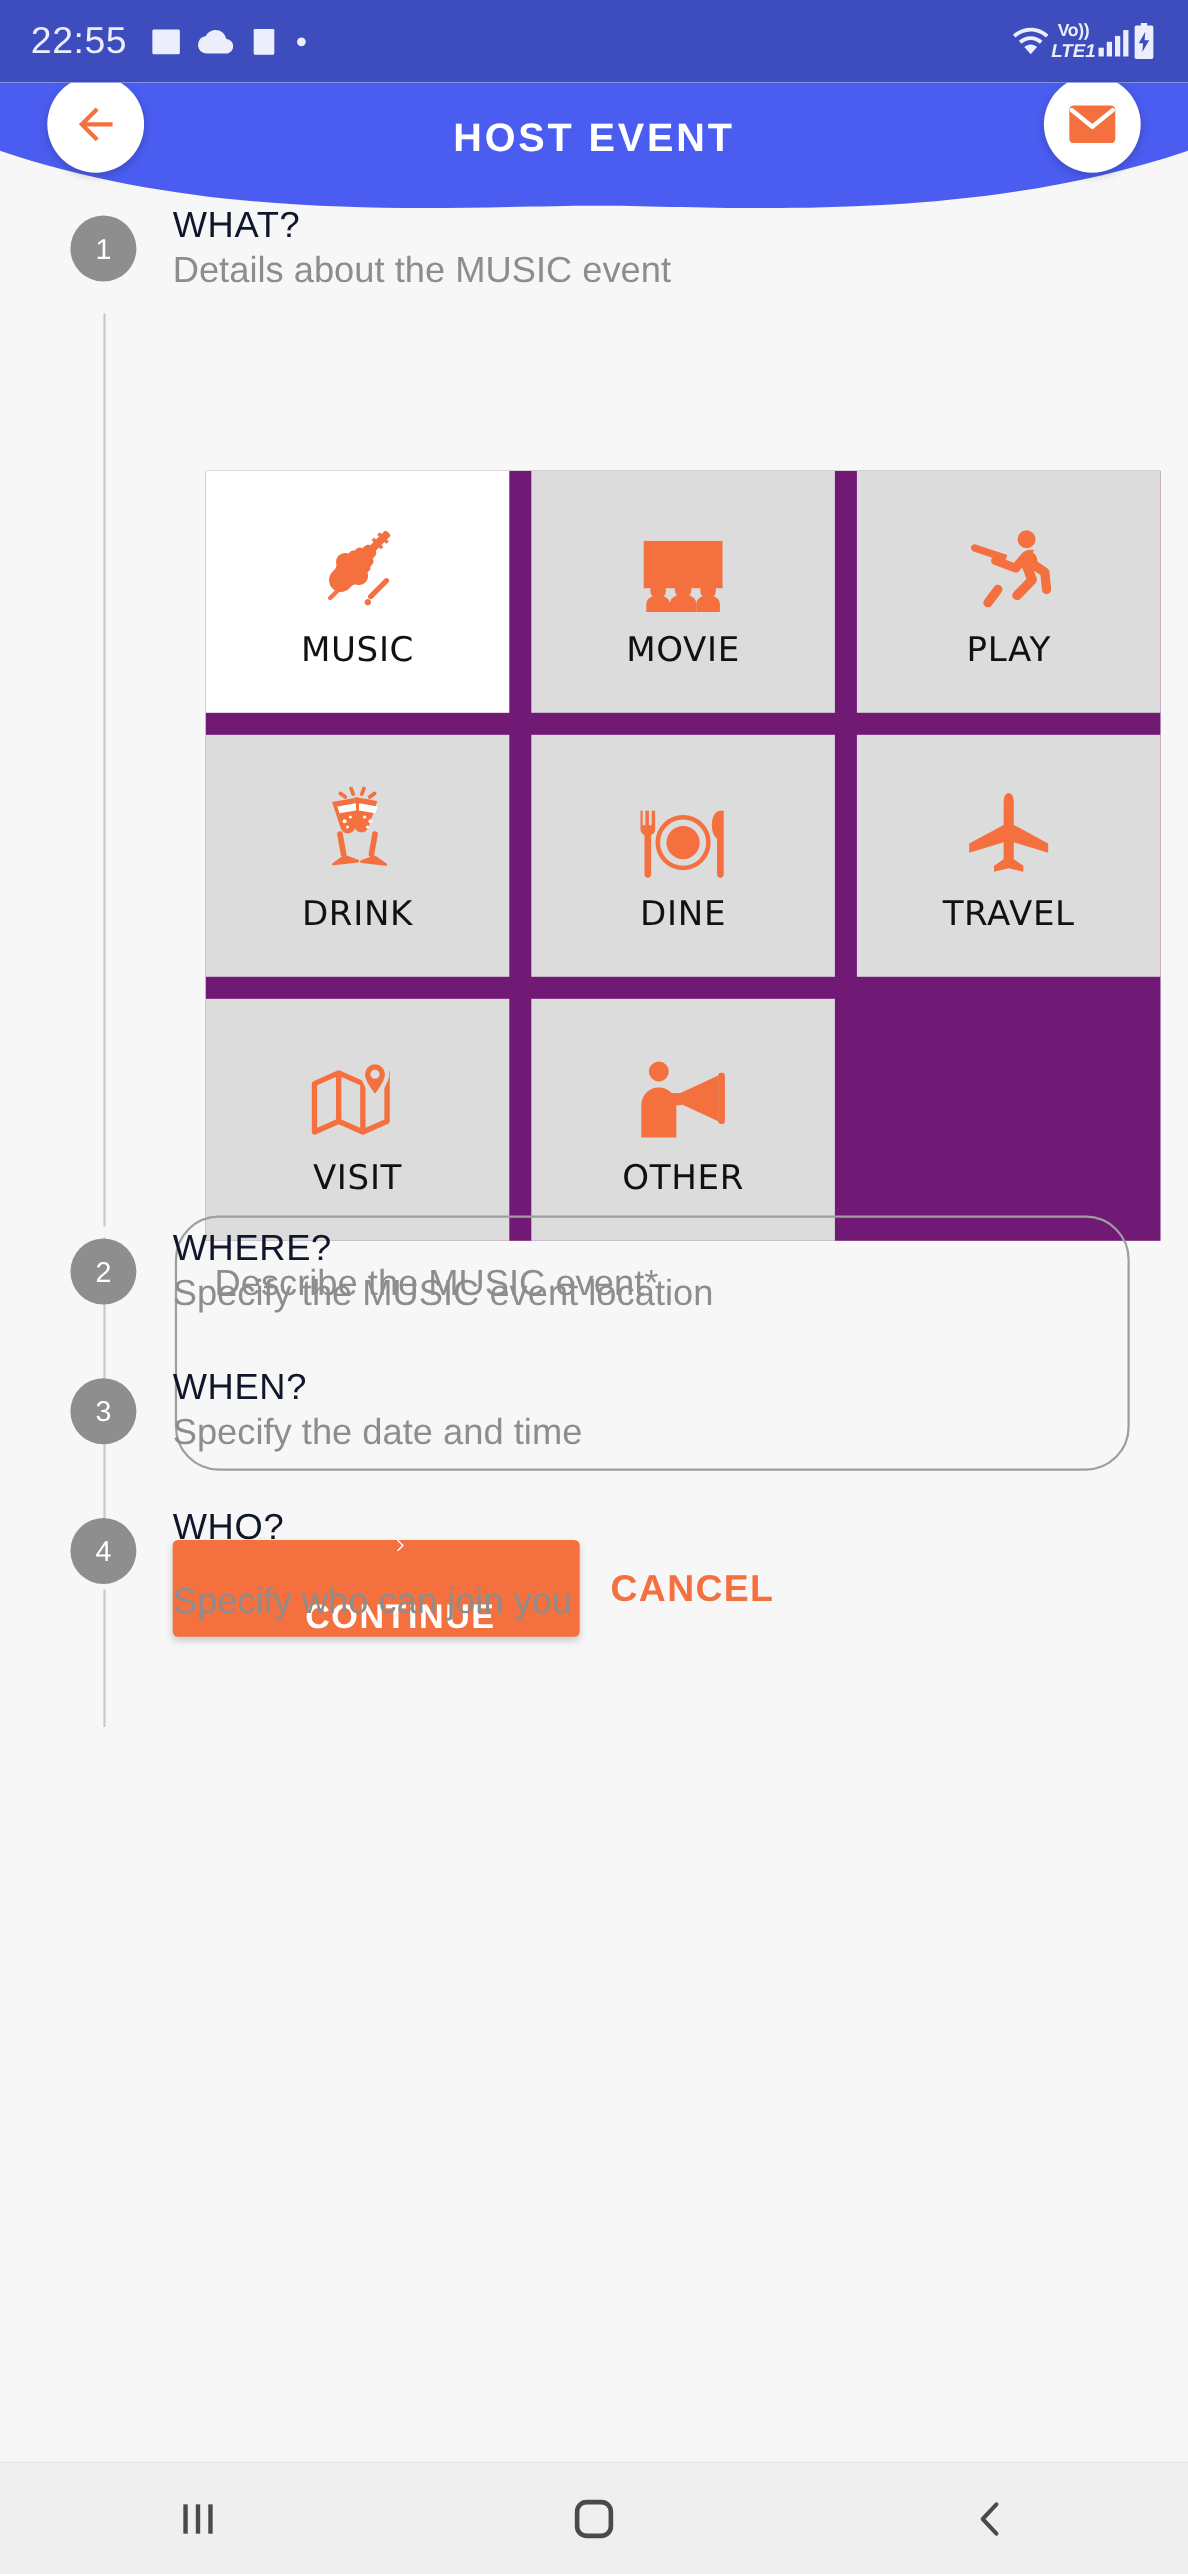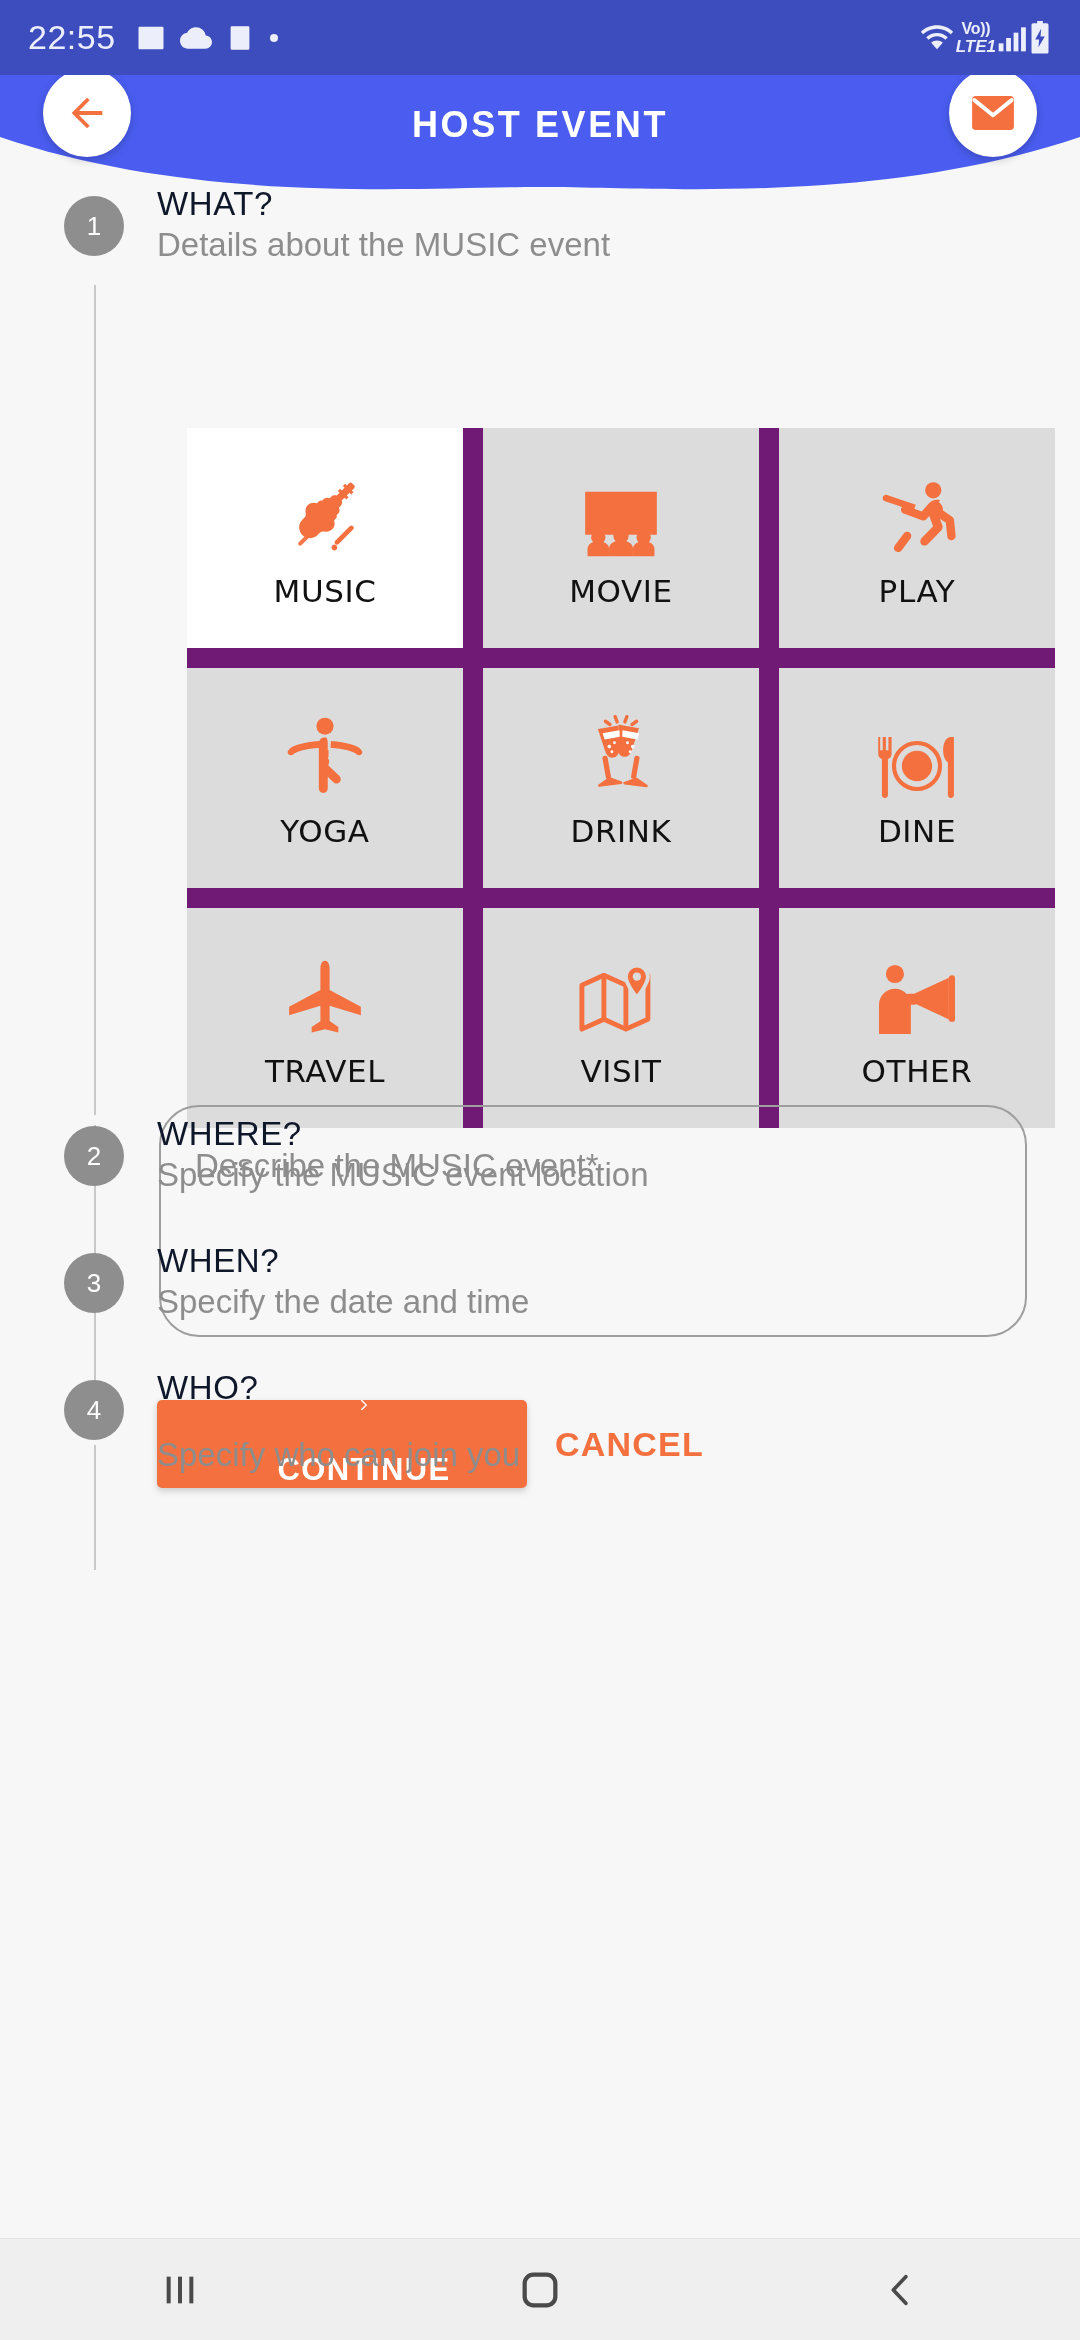--- a/index.html
+++ b/index.html
@@ -246,36 +246,20 @@
               <circle cx="45" cy="9" r="6.5"></circle>
               <path d="M50.5 17c-3.4-1-6.9.1-9.1 2.6l-5.6 6.4-12.2-4.5c-1.7-.6-3.6.2-4.2 1.9-.6 1.7.2 3.6 1.9 4.2l14.6 5.4c1.3.5 2.8.1 3.7-1l2.2-2.5 3.1 8.3-9.3 9.6c-1.3 1.4-1.3 3.6.1 4.9 1.4 1.3 3.6 1.3 4.9-.1l10.9-11.3c.9-1 1.2-2.4.8-3.7l-2-5.4 4.8 3.2 1.1 10.9c.2 1.8 1.8 3.2 3.7 3 1.8-.2 3.2-1.8 3-3.7l-1.3-12.6c-.1-1-.6-1.9-1.5-2.5l-7.3-4.9c.2-2.6-1-5.2-3.3-6.7z"></path>
               <path d="M26 48.6l-6.4 8.5c-1.1 1.5-3.2 1.8-4.7.7-1.5-1.1-1.8-3.2-.7-4.7l7.2-9.6c1.1-1.5 3.2-1.8 4.7-.7 1.5 1.1 1.8 3.2.7 4.7z"></path>
               <path d="M31 20.5L8 12.8c-1.4-.5-2.9.3-3.3 1.7-.5 1.4.3 2.9 1.7 3.3l22.9 7.7z"></path>
             </g>
           </svg>
         </div>
         <div class="cell-label">PLAY</div>
       </div>
 
-      <div class="cell">
-        <div class="cell-icon">
-          <svg width="84" height="84" viewBox="0 0 64 64">
-            <g fill="#f4703f">
-              <circle cx="32" cy="8.5" r="6.5"></circle>
-              <path d="M32 17c-2.6 0-4.7 2.1-4.7 4.7V56c0 1.9 1.5 3.4 3.4 3.4s3.4-1.5 3.4-3.4V21.7c0-2.6-.5-4.7-2.1-4.7z"></path>
-              <path d="M4.5 25.6c1.8-2.6 11.7-4.9 23.3-4.9v5.1C18 25.8 9.6 27.4 7.6 29.3c-1.1 1-2.8.9-3.7-.2-.9-1.1-.8-2.7.6-3.5z" transform="rotate(-4 16 25)"></path>
-              <path d="M59.5 25.6c-1.8-2.6-11.7-4.9-23.3-4.9v5.1c9.8.0 18.2 1.6 20.2 3.5 1.1 1 2.8.9 3.7-.2.9-1.1.8-2.7-.6-3.5z" transform="rotate(4 48 25)"></path>
-              <path d="M33.8 33.6c-1 1.5-3 1.9-4.5.9-1.5-1-1.9-3-.9-4.5.3-.4.7-.8 1.2-1l5.1-2.6v5.5z"></path>
-              <path d="M34.4 38.2l8.6 8.3c1.3 1.3 1.4 3.4.1 4.7-1.3 1.3-3.4 1.4-4.7.1l-8.7-8.4z"></path>
-              <path d="M28.6 34.4c.5-1.8 2.4-2.8 4.2-2.3 1.8.5 2.8 2.4 2.3 4.2l-1.2 4-5.7-2z"></path>
-            </g>
-          </svg>
-        </div>
-        <div class="cell-label">YOGA</div>
-      </div>
 
       <div class="cell">
         <div class="cell-icon">
           <svg width="78" height="84" viewBox="0 0 60 64">
             <g stroke="#f4703f" stroke-width="2.6" fill="none" stroke-linecap="round">
               <path d="M27 5l-1.5 -4"></path>
                 <path d="M33 5l1.5 -4"></path>
               <path d="M21.5 7l-3.5 -2.5"></path>
                 <path d="M38.5 7l3.5 -2.5"></path>
             </g>

